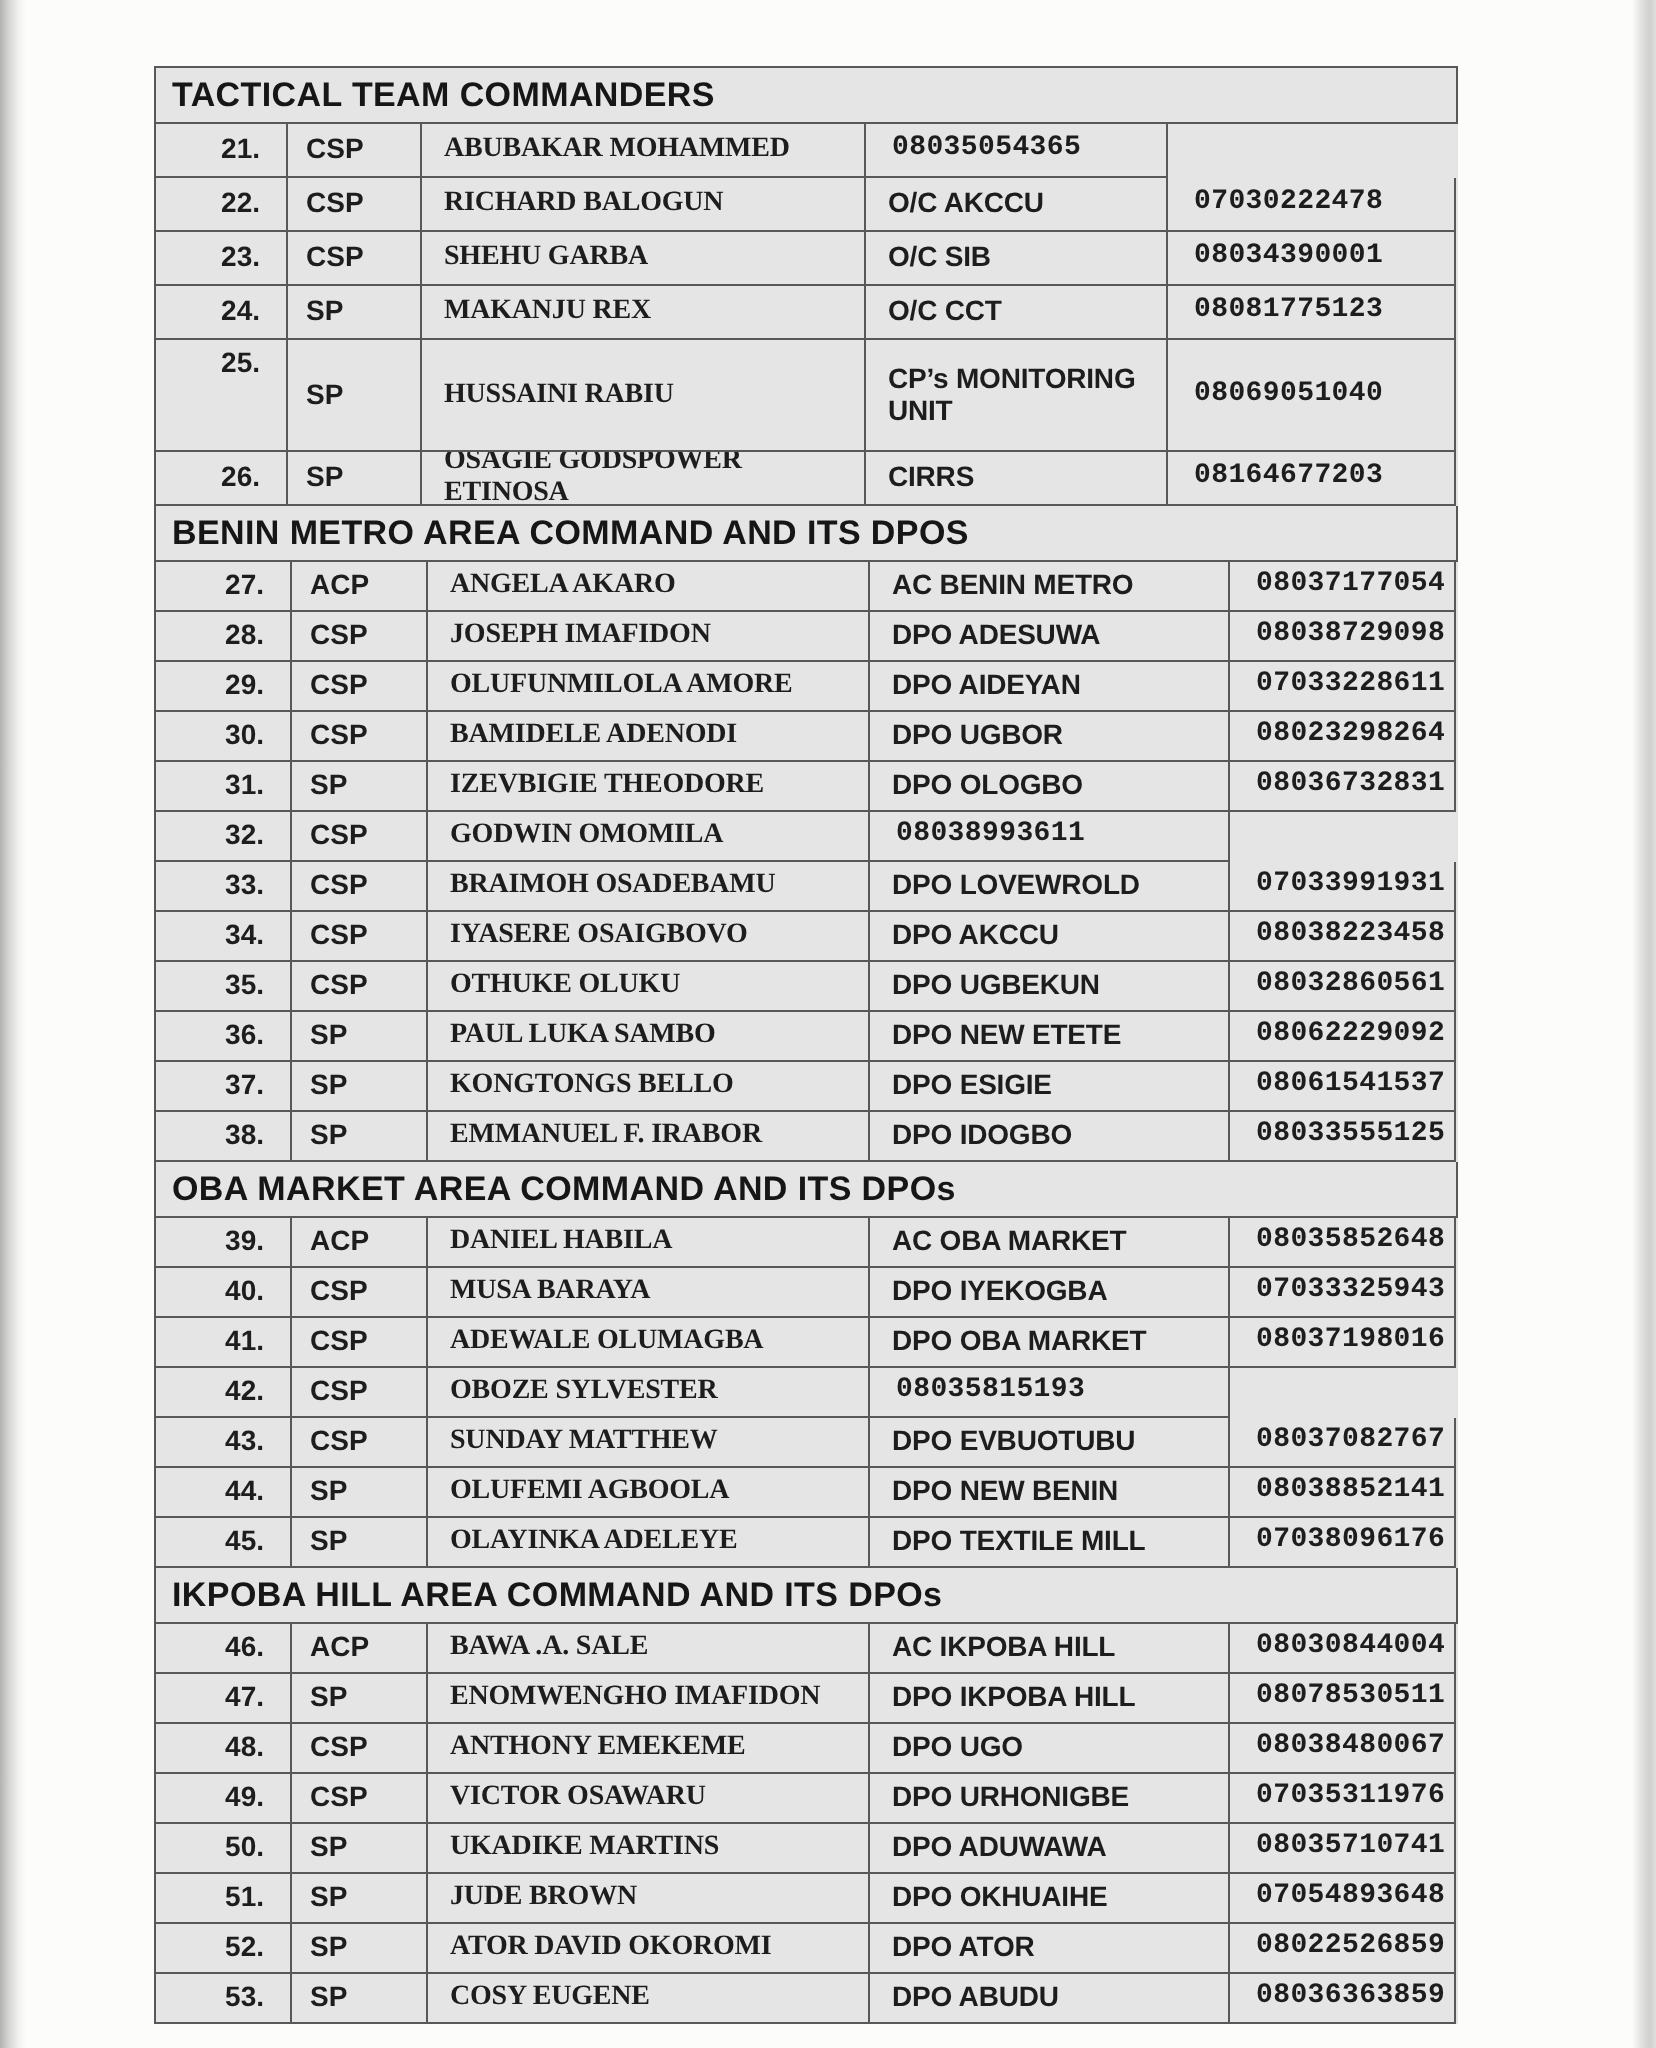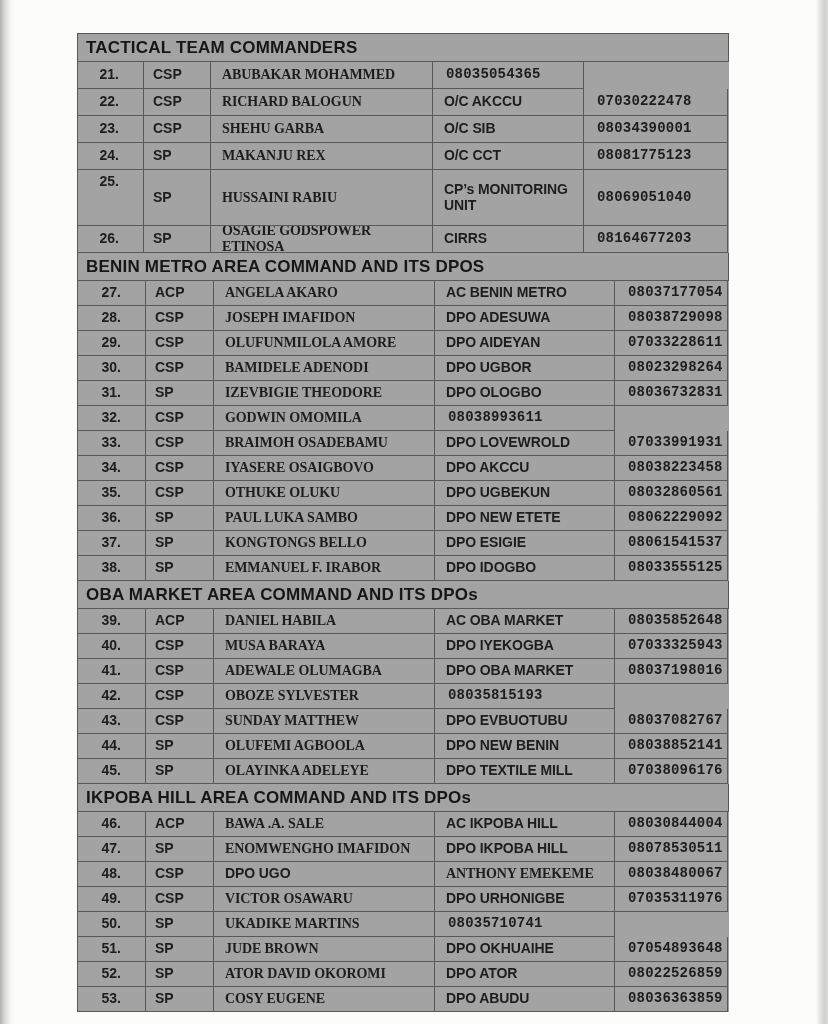--- a/index.html
+++ b/index.html
@@ -16,21 +16,21 @@
     background: linear-gradient(90deg, #b2b2b0 0%, #d6d6d4 35%, #f3f3f1 75%, #fcfcfa 100%);
   }
   .edge-right {
     position: absolute; right: 0; top: 0; width: 12px; height: 1024px;
     background: linear-gradient(90deg, #fcfcfa 0%, #e4e4e2 35%, #cfcfcd 75%, #dfdfdd 100%);
   }
   .tbl {
     position: absolute; left: 77px; top: 33px; width: 652px;
     border-top: 1px solid #585858;
     border-left: 1px solid #585858;
-    background: #a3a3a3;
+    background: #e5e5e5;
   }
   .sec-header {
     height: 28px;
     display: flex; align-items: center;
     padding-left: 8px;
     border-right: 1px solid #585858;
     border-bottom: 1px solid #585858;
     font-size: 17px; font-weight: 700;
     letter-spacing: .2px;
     color: #161616;
@@ -41,21 +41,21 @@
   .sec-b .row { grid-template-columns: 68px 68px 221px 180px 113px; height: 25px; }
   .cell {
     border-right: 1px solid #585858;
     border-bottom: 1px solid #585858;
     display: flex; align-items: center;
     font-size: 14px; font-weight: 700;
     line-height: 1.12;
     overflow: hidden;
     color: #1d1d1d;
   }
-  .c-sn    { justify-content: flex-end; padding-right: 24px; }
+  .c-sn    { justify-content: flex-end; padding-right: 13px; }
   .c-rank  { padding-left: 9px; }
   .c-name  { padding-left: 11px; letter-spacing: -0.1px; font-family: Liberation Serif, serif; }
   .c-pos   { padding-left: 11px; letter-spacing: -0.1px; }
   .c-phone { padding-left: 13px; letter-spacing: .2px; font-family: Liberation Mono, monospace; }
   .row.tall .c-sn { align-items: flex-start; padding-top: 4px; }
 </style>
 </head>
 <body>
 
 <div class="scan-page">
@@ -255,35 +255,36 @@
         <div class="row">
           <div class="cell c-sn">47.</div>
           <div class="cell c-rank">SP</div>
           <div class="cell c-name">ENOMWENGHO IMAFIDON</div>
           <div class="cell c-pos">DPO IKPOBA HILL</div>
           <div class="cell c-phone">08078530511</div>
         </div>
         <div class="row">
           <div class="cell c-sn">48.</div>
           <div class="cell c-rank">CSP</div>
+          <div class="cell c-name">ANTHONY EMEKEME</div>
           <div class="cell c-pos">DPO UGO</div>
-          <div class="cell c-name">ANTHONY EMEKEME</div>
           <div class="cell c-phone">08038480067</div>
         </div>
         <div class="row">
           <div class="cell c-sn">49.</div>
           <div class="cell c-rank">CSP</div>
           <div class="cell c-name">VICTOR OSAWARU</div>
           <div class="cell c-pos">DPO URHONIGBE</div>
           <div class="cell c-phone">07035311976</div>
         </div>
         <div class="row">
           <div class="cell c-sn">50.</div>
           <div class="cell c-rank">SP</div>
           <div class="cell c-name">UKADIKE MARTINS</div>
+          <div class="cell c-pos">DPO ADUWAWA</div>
           <div class="cell c-phone">08035710741</div>
         </div>
         <div class="row">
           <div class="cell c-sn">51.</div>
           <div class="cell c-rank">SP</div>
           <div class="cell c-name">JUDE BROWN</div>
           <div class="cell c-pos">DPO OKHUAIHE</div>
           <div class="cell c-phone">07054893648</div>
         </div>
         <div class="row">

